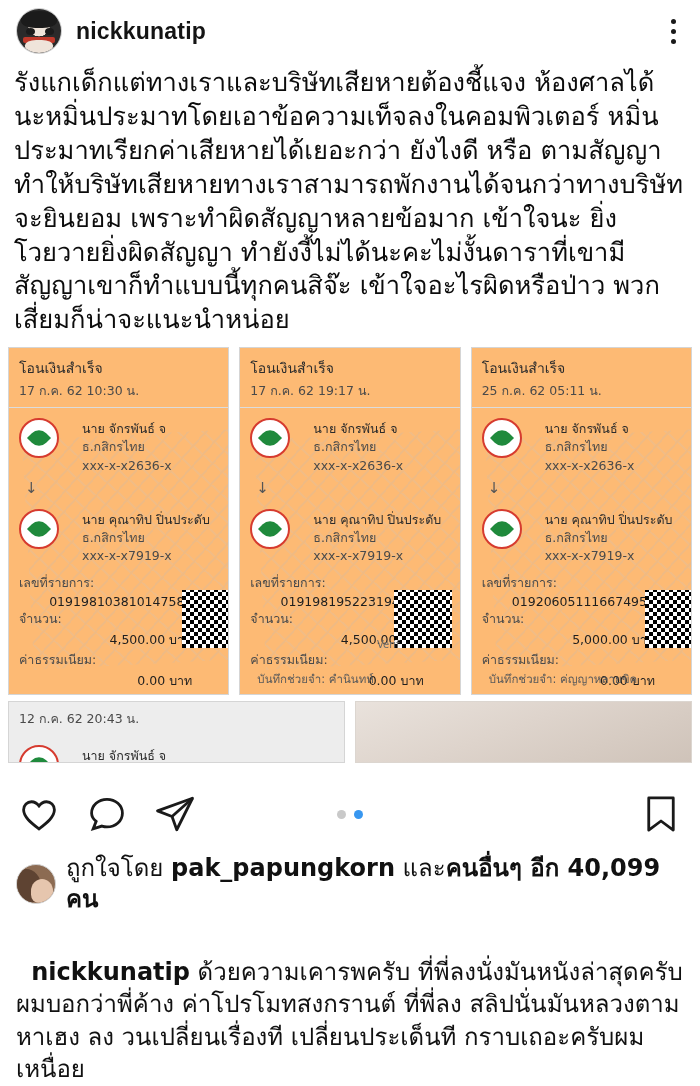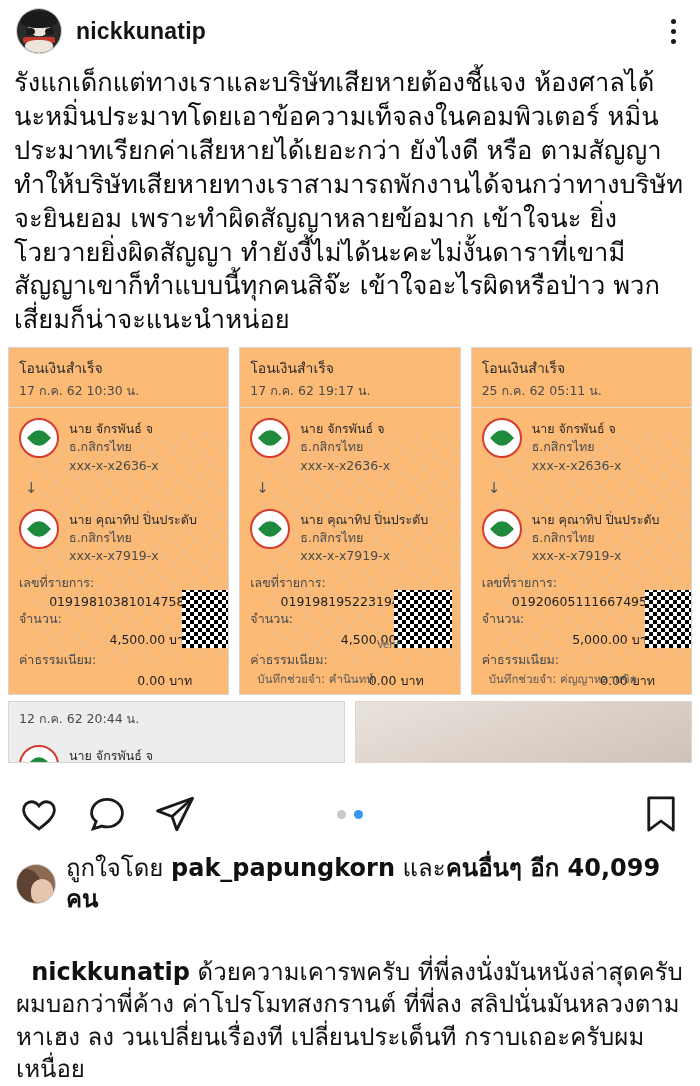--- a/index.html
+++ b/index.html
@@ -131,21 +131,21 @@
   .slip-date {
     font-size: 12.5px;
     padding: 0 10px 6px;
     color: #4a4a4a;
     border-bottom: 1px solid #dcdcdc;
     position: relative; z-index: 2;
   }
   .party {
     display: flex;
     align-items: flex-start;
-    gap: 10px;
+    gap: 23px;
     padding: 10px 10px 0;
     position: relative; z-index: 2;
   }
   .bank-logo {
     width: 40px; height: 40px; border-radius: 50%;
     border: 2.5px solid #d63b2f;
     background: #fff;
     flex: 0 0 40px;
     position: relative;
   }
@@ -405,21 +405,21 @@
         <div class="field-label">ค่าธรรมเนียม:</div>
         <div class="field-value">0.00 บาท</div>
       </div>
       <div class="qr edge"></div>
       <div class="slip-foot">บันทึกช่วยจำ: ค่ญญาหลายขิค</div>
     </div>
   </div>
 
   <div class="slip-row2">
     <div class="slip-bottom">
-      <div class="slip-date">12 ก.ค. 62  20:44 น.</div>
+      <div class="slip-date">12 ก.ค. 62  20:43 น.</div>
       <div class="party">
         <div class="bank-logo"></div>
         <div class="party-lines">
           <div class="nm">นาย จักรพันธ์ จ</div>
         </div>
       </div>
     </div>
     <div class="photo-tile"></div>
   </div>
 </div>

